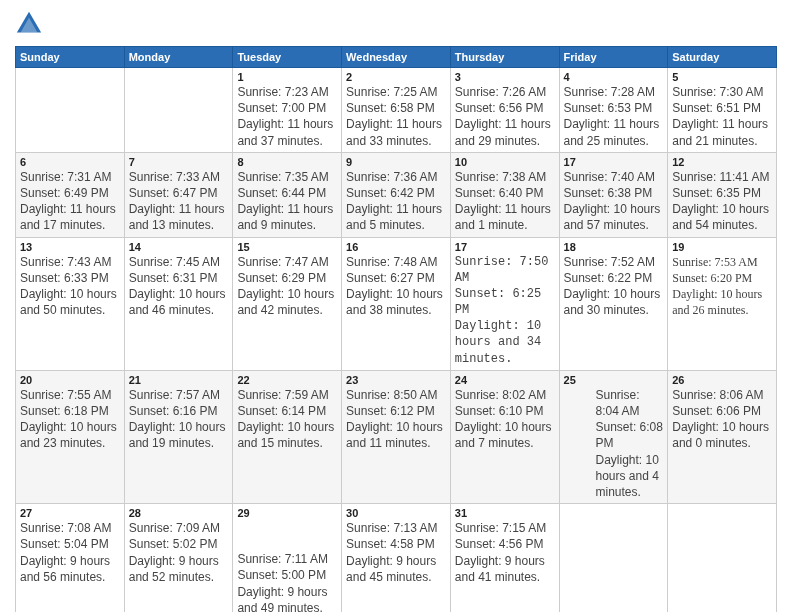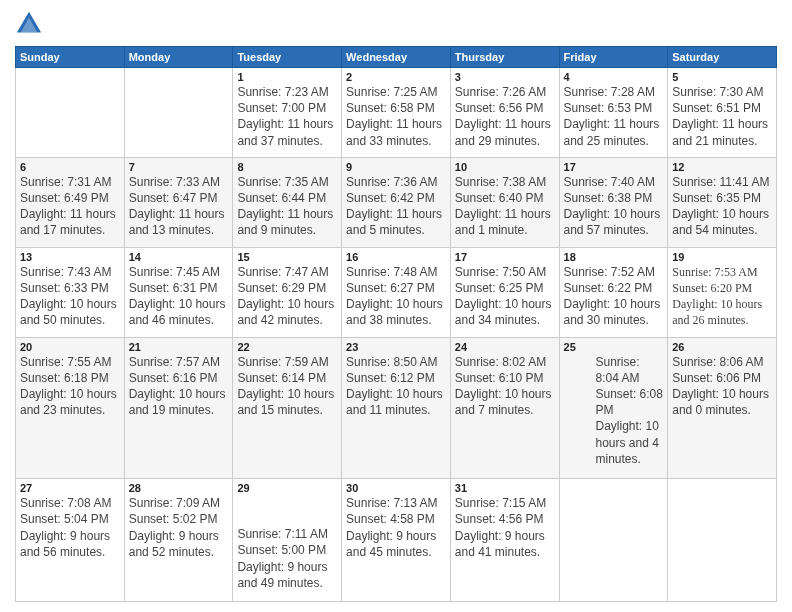--- a/index.html
+++ b/index.html
@@ -234,21 +234,21 @@
 Daylight: 10 hours and 42 minutes.</div>
           </td>
           <td>
             <span class="day-num">16</span>
             <div class="day-info" style="white-space: pre-line;">Sunrise: 7:48 AM
 Sunset: 6:27 PM
 Daylight: 10 hours and 38 minutes.</div>
           </td>
           <td>
             <span class="day-num">17</span>
-            <div class="day-info" style="white-space: pre-line;">Sunrise: 7:50 AM
+            <div class="day-info" style="white-space: pre-line; font-family: Liberation Mono, monospace;">Sunrise: 7:50 AM
 Sunset: 6:25 PM
 Daylight: 10 hours and 34 minutes.</div>
           </td>
           <td>
             <span class="day-num">18</span>
             <div class="day-info" style="white-space: pre-line;">Sunrise: 7:52 AM
 Sunset: 6:22 PM
 Daylight: 10 hours and 30 minutes.</div>
           </td>
           <td>

